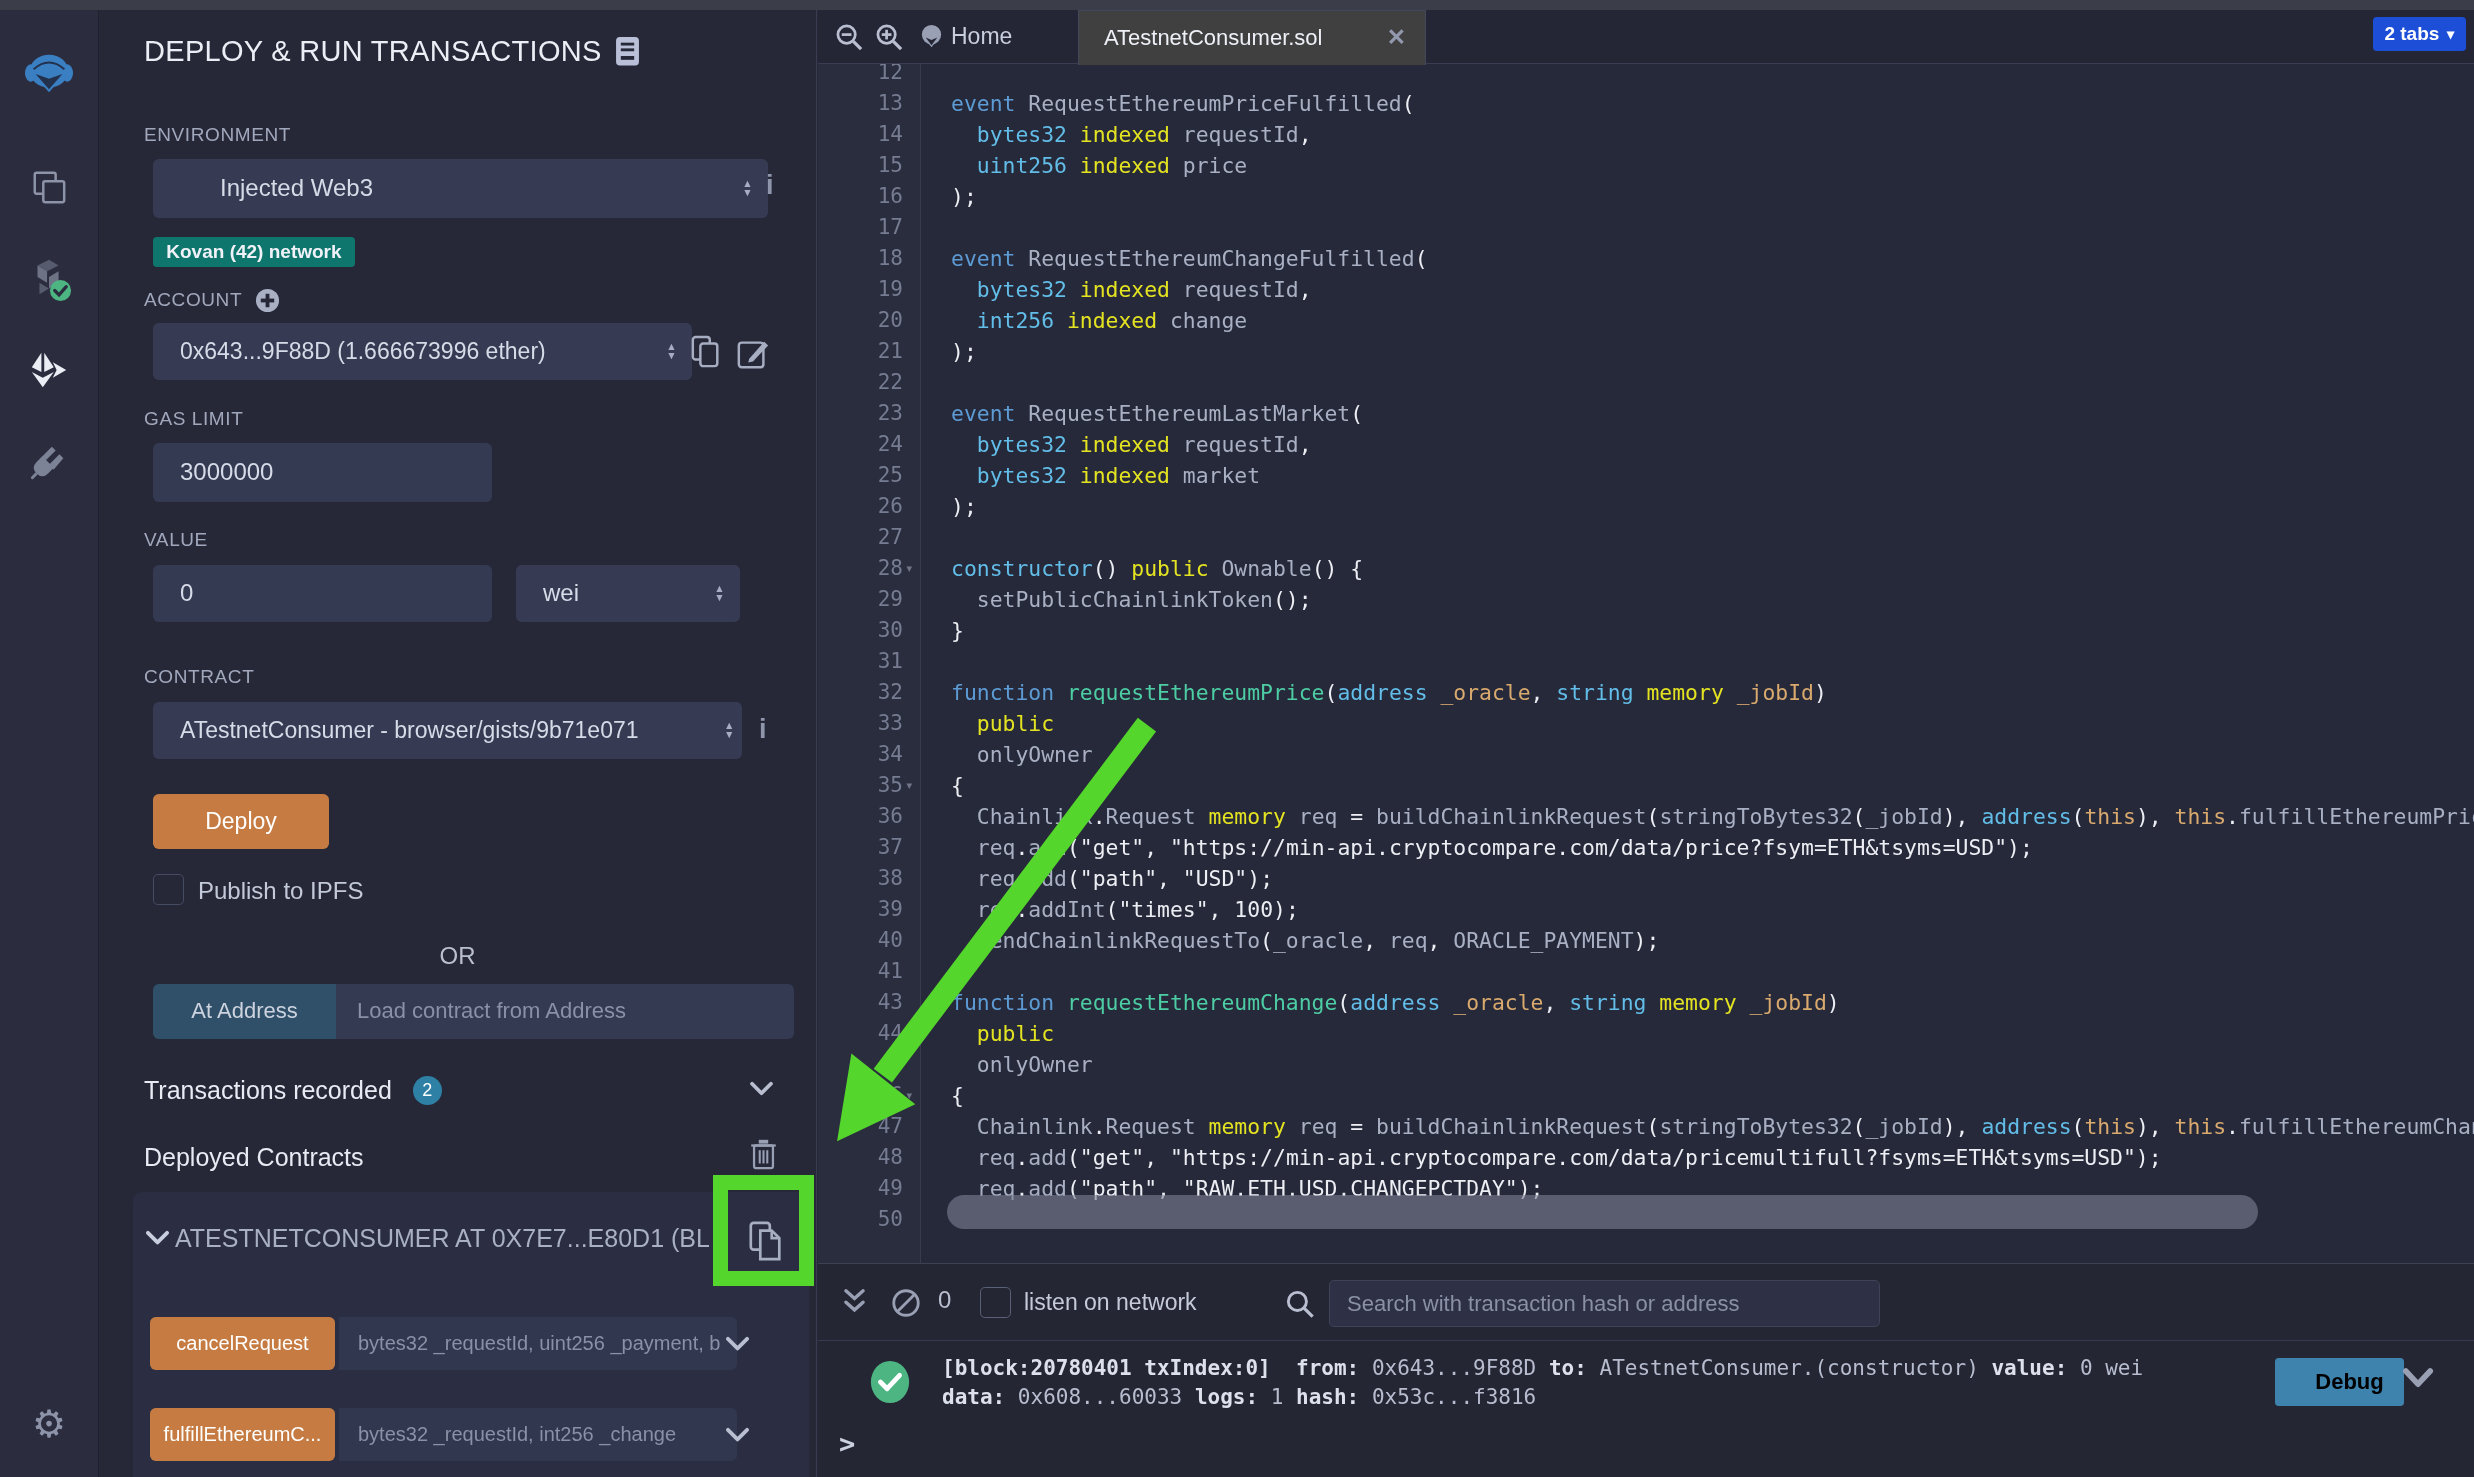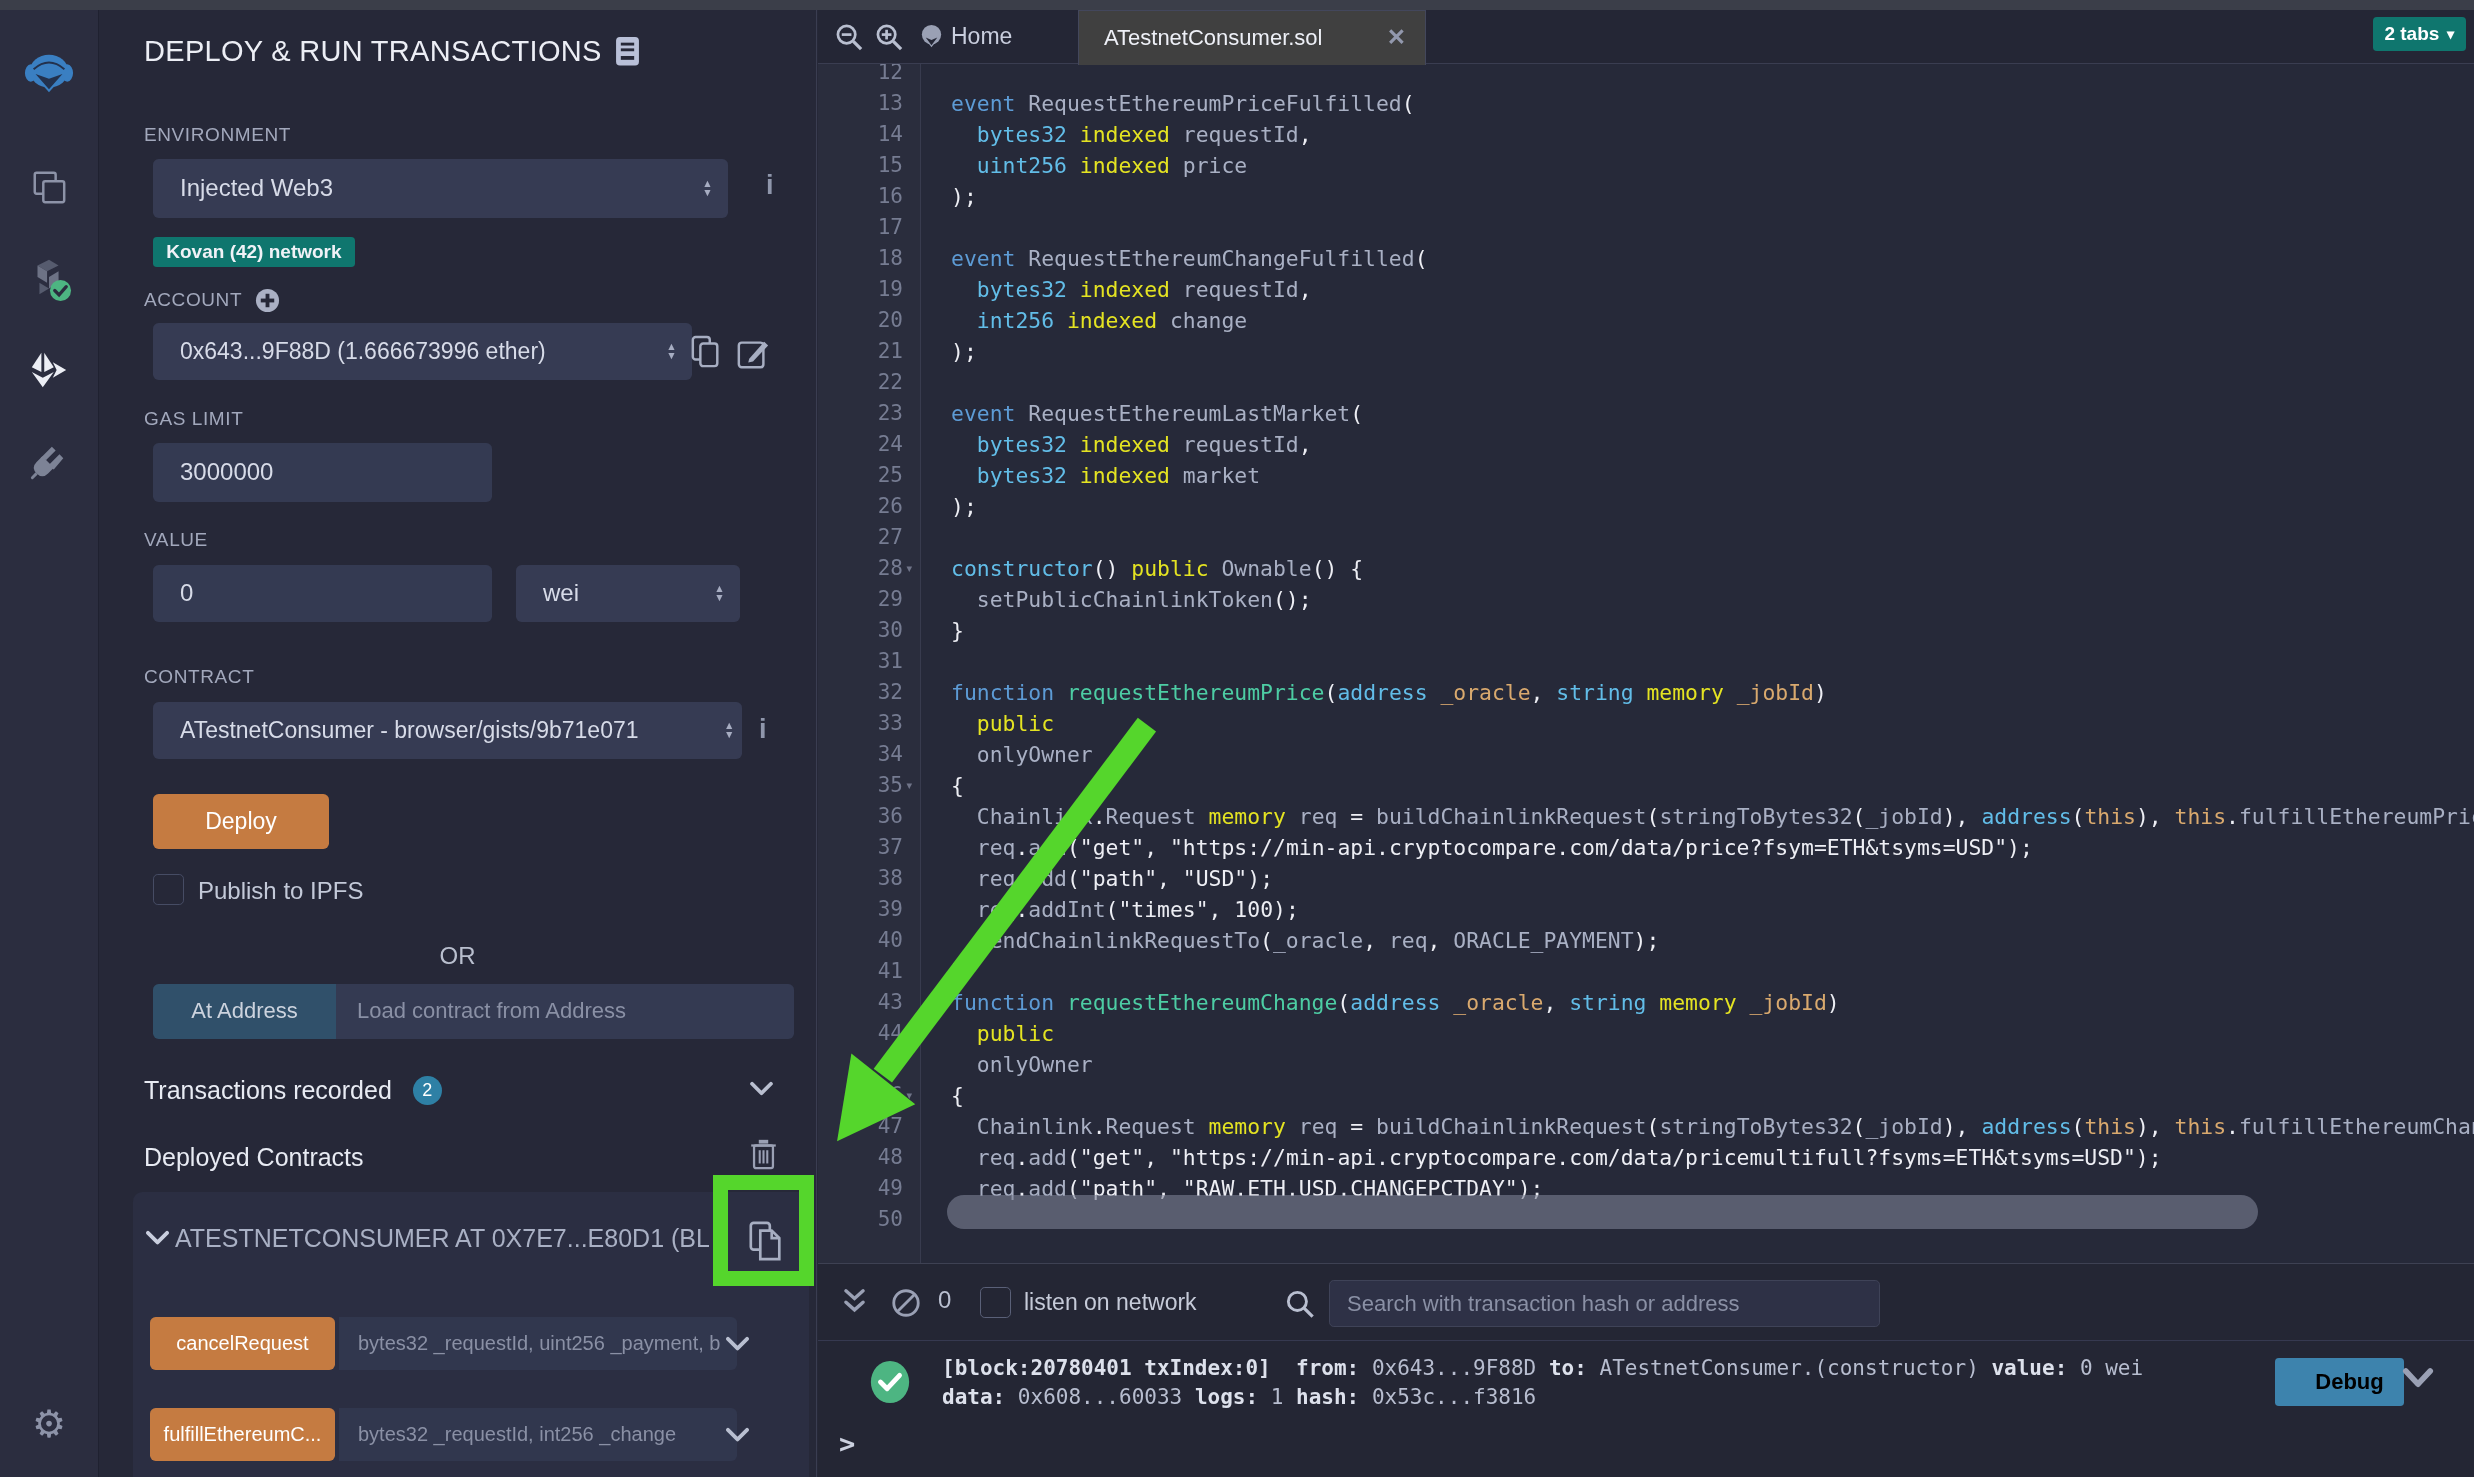--- a/index.html
+++ b/index.html
@@ -40,21 +40,21 @@
   .fn-input{position:absolute;left:206px;top:0;width:379px;height:53px;background:#31374e;border:none;outline:none;border-radius:0 5.7px 5.7px 0;
     font-size:20px;color:#d7dbe8;padding:0 0 0 19px;font-family:"Liberation Sans",sans-serif;}
   
   .editor{left:818px;top:9.5px;width:1657px;height:1254px;background:#262939;overflow:hidden;}
   .tabbar{position:absolute;left:0;top:0;width:1657px;height:53px;background:#242635;border-bottom:1.9px solid #3a3d51;}
   .tab-home{position:absolute;left:133px;top:0;height:53px;display:flex;align-items:center;font-size:23px;color:#c9cede;}
   .tab-active{position:absolute;left:260px;top:0;width:302px;height:54px;background:#404040;
     border:1px solid #43475c;border-bottom:none;display:flex;align-items:center;padding:0 19px 0 25px;gap:17px;}
   .tab-active .t{font-size:22px;color:#eef0f7;white-space:nowrap;flex:1;}
   .tab-close{color:#9298ad;font-size:23px;font-weight:bold;}
-  .tabs-badge{position:absolute;right:9.5px;top:7.6px;height:34px;background:#0f766e;border-radius:3.8px;color:#fff;
+  .tabs-badge{position:absolute;right:9.5px;top:7.6px;height:34px;background:#1d4ed8;border-radius:3.8px;color:#fff;
     display:flex;align-items:center;gap:7.6px;padding:0 11.4px;font-size:19px;font-weight:bold;}
   .gutter-bg{position:absolute;left:0;top:53px;width:102px;height:1200px;background:#2a2d3d;border-right:1.9px solid #383b4e;}
   .code-lines{position:absolute;left:0;top:47px;width:1657px;}
   .code-line{position:relative;display:flex;height:31px;line-height:31px;
     font-family:"DejaVu Sans Mono",monospace;font-size:21.4px;white-space:pre;}
   .ln{width:85px;flex:none;text-align:right;color:#767c92;font-size:21px;}
   .fold{position:absolute;left:87px;top:0;color:#6f7488;font-size:14.3px;}
   .code-text{padding-left:48px;}
   .c-k{color:#5d9bd5;} .c-t{color:#62bde8;} .c-y{color:#e4e322;} .c-f{color:#4dcda4;}
   .c-v{color:#d9a96e;} .c-p{color:#a9b0c4;} .c-w{color:#edeef4;}
@@ -135,21 +135,21 @@
       <span>DEPLOY &amp; RUN TRANSACTIONS</span>
       <svg width="25" height="30.5" viewBox="0 0 26 32">
         <rect x="1" y="1" width="24" height="30" rx="4" fill="#b9c0d8"></rect>
         <rect x="6" y="7" width="14" height="3" fill="#262838"></rect>
         <rect x="6" y="13" width="14" height="3" fill="#262838"></rect>
         <rect x="6" y="21" width="14" height="4" fill="#262838"></rect>
       </svg>
     </div>
 
     <div class="sp-label" style="top:114px;">ENVIRONMENT</div>
-    <div class="field" style="left:54px;top:149px;width:575px;height:59px;">
+    <div class="field" style="left:54px;top:149px;width:575px;height:59px;padding-left:40px;">
       <span class="txt">Injected Web3</span>
       <span class="spinner">
           <span>▲</span>
           <span>▼</span>
         </span>
     </div>
     <div class="abs" style="left:667px;top:160px;font-size:27px;font-weight:bold;color:#8f96ab;"><span>i</span></div>
     <div class="badge-kovan">Kovan (42) network</div>
 
     <div class="sp-label" style="top:278px;display:flex;align-items:center;gap:13.3px;">

